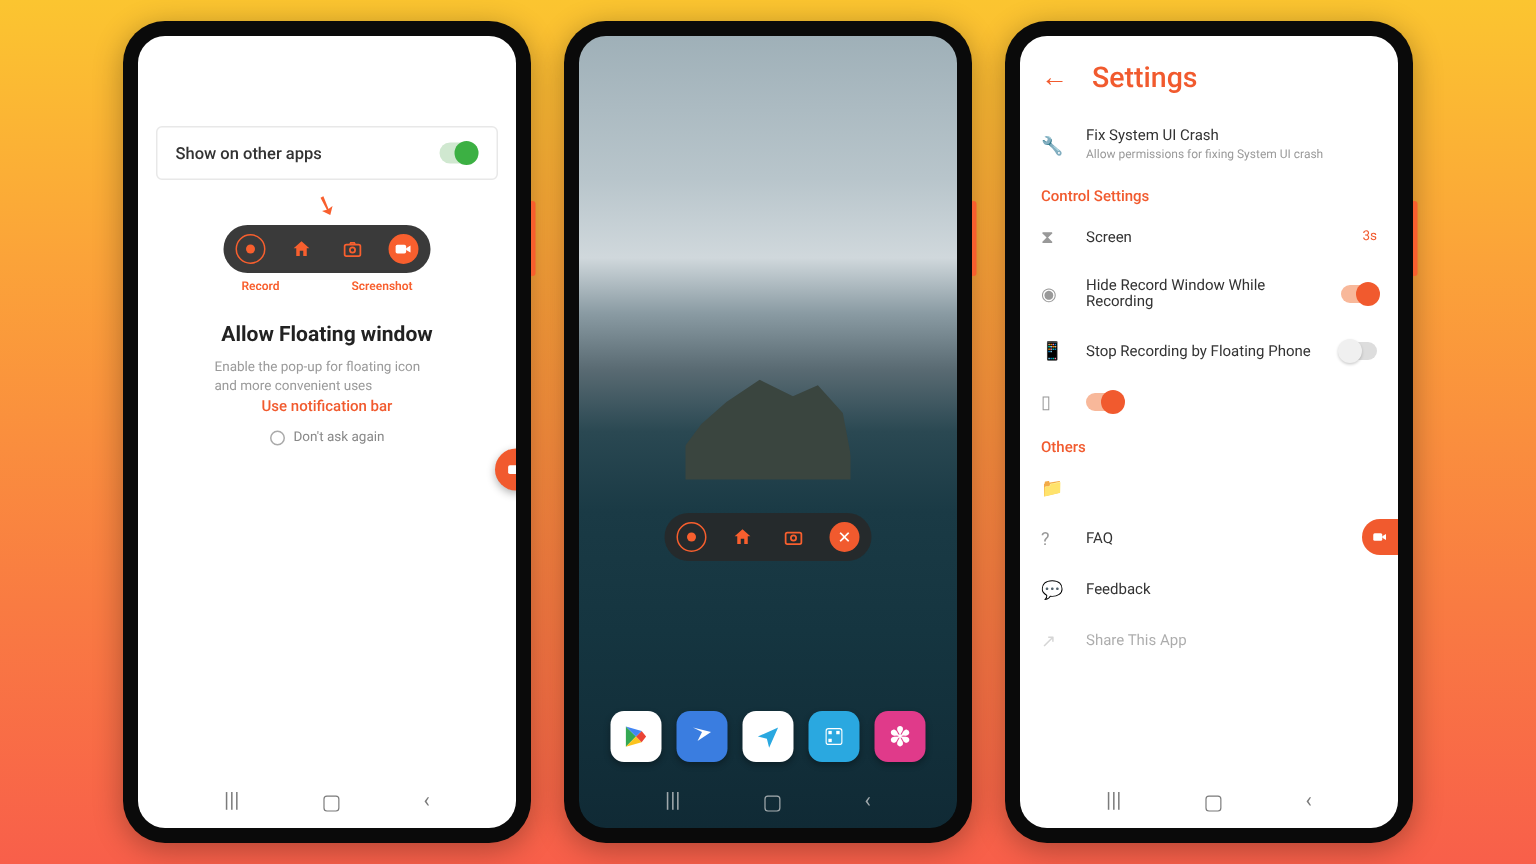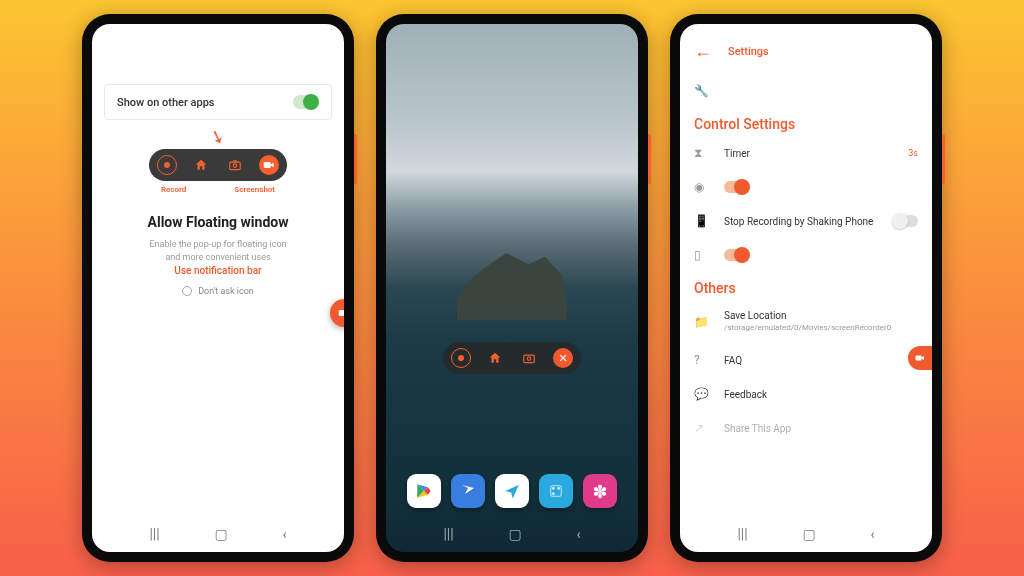--- a/index.html
+++ b/index.html
@@ -74,21 +74,21 @@
   display: flex; align-items: center; justify-content: center;
   font-size: 11px;
 }
 .pill-icon.record { border: 1.5px solid #f85f2e; position: relative; }
 .pill-icon.record::after { content:''; width:6px; height:6px; border-radius:50%; background:#f85f2e; }
 .pill-icon.home { color: #f85f2e; }
 .pill-icon.camera { color: #f85f2e; }
 .pill-icon.video { background: #f85f2e; color: #fff; }
 .labels-row { display: flex; gap: 48px; margin-top: 4px; font-size: 8px; font-weight: 600; color: #f85f2e; }
 .p1-title { margin-top: 20px; font-size: 14px; font-weight: 700; color: #222; }
-.p1-desc { margin-top: 8px; font-size: 9px; color: #9a9a9a; text-align: center; line-height: 1.4; max-width: 150px; }
+.p1-desc { margin-top: 8px; font-size: 9px; color: #9a9a9a; text-align: left; line-height: 1.4; max-width: 150px; }
 .btn-allow {
   margin-top: 18px; width: 170px; height: 34px;
   background: #f15a2e; color: #fff; border-radius: 4px;
   display: flex; align-items: center; justify-content: center;
   font-size: 10px; font-weight: 500; letter-spacing: 0.5px;
 }
 .link-orange { margin-top: 2px; font-size: 10px; color: #f15a2e; font-weight: 500; }
 .checkbox-row { margin-top: 10px; display: flex; align-items: center; gap: 6px; font-size: 9px; color: #888; }
 .cb { width: 10px; height: 10px; border: 1px solid #aaa; border-radius: 50%; }
 .side-fab {
@@ -128,30 +128,30 @@
 .di3 { background: #fff; }
 .di4 { background: #2aa8e0; }
 .di5 { background: #e03a8a; }
 
 
 .p3-header {
   display: flex; align-items: center; gap: 16px;
   padding: 16px 14px 12px; color: #f15a2e;
 }
 .p3-header .back { font-size: 18px; }
-.p3-header .title { font-size: 11px; font-weight: 500; }
+.p3-header .title { font-size: 19px; font-weight: 500; }
 .setting-row {
   display: flex; align-items: center; gap: 14px;
   padding: 10px 14px; font-size: 10px; color: #333;
 }
 .setting-row .lead { width: 16px; color: #999; font-size: 12px; flex-shrink: 0; }
 .setting-row .main { flex: 1; }
 .setting-row .sub { font-size: 8px; color: #9a9a9a; margin-top: 2px; line-height: 1.3; }
 .setting-row .trail { font-size: 9px; color: #f15a2e; }
-.sect-head { padding: 8px 14px 4px; font-size: 14px; color: #f15a2e; font-weight: 500; }
+.sect-head { padding: 8px 14px 4px; font-size: 10px; color: #f15a2e; font-weight: 500; }
 .sw { width: 24px; height: 12px; border-radius: 6px; position: relative; }
 .sw.on { background: #f8b89a; }
 .sw.on::after { content:''; position:absolute; right:-2px; top:-2px; width:16px; height:16px; border-radius:50%; background:#f15a2e; }
 .sw.off { background: #ddd; }
 .sw.off::after { content:''; position:absolute; left:-2px; top:-2px; width:16px; height:16px; border-radius:50%; background:#f0f0f0; box-shadow: 0 1px 2px rgba(0,0,0,0.2); }
 .p3-fab {
   position: absolute; right: 0; top: 322px;
   width: 24px; height: 24px; border-radius: 50% 0 0 50%;
   background: #f15a2e; display:flex; align-items:center; justify-content:center;
   color:#fff; font-size: 10px;
@@ -195,21 +195,21 @@
       </div>
       <div class="labels-row">
         <span>Record</span>
         <span>Screenshot</span>
       </div>
       <div class="p1-title">Allow Floating window</div>
       <div class="p1-desc">Enable the pop-up for floating icon and more convenient uses</div>
       <div class="link-orange">Use notification bar</div>
       <div class="checkbox-row">
         <div class="cb"></div>
-        <span>Don't ask icon</span>
+        <span>Don't ask again</span>
       </div>
     </div>
     <div class="side-fab">
       <svg class="svg-icon" viewBox="0 0 24 24" fill="currentColor">
           <rect x="3" y="7" width="12" height="10" rx="2"></rect>
           <path d="M15 11l5-3v8l-5-3z"></path>
         </svg>
     </div>
     <div class="navbar dark">
       <span class="nav-icon">|||</span>
@@ -282,54 +282,55 @@
 <div class="phone">
   <div class="selfie-cam"></div>
   <div class="screen">
     <div class="p3-header">
       <span class="back">←</span>
       <span class="title">Settings</span>
     </div>
 
     <div class="setting-row">
       <span class="lead">🔧</span>
+      <div class="main">
+        <div>Fix System UI Crash</div>
+        <div class="sub">Allow permissions for fixing System UI crash</div>
+      </div>
     </div>
 
     <div class="sect-head">Control Settings</div>
 
     <div class="setting-row">
       <span class="lead">⧗</span>
-      <div class="main">Timer</div>
+      <div class="main">Screen</div>
       <span class="trail">3s</span>
     </div>
 
     <div class="setting-row">
       <span class="lead">◉</span>
+      <div class="main">Hide Record Window While Recording</div>
       <div class="sw on"></div>
     </div>
 
     <div class="setting-row">
       <span class="lead">📱</span>
-      <div class="main">Stop Recording by Shaking Phone</div>
+      <div class="main">Stop Recording by Floating Phone</div>
       <div class="sw off"></div>
     </div>
 
     <div class="setting-row">
       <span class="lead">▯</span>
       <div class="sw on"></div>
     </div>
 
     <div class="sect-head">Others</div>
 
     <div class="setting-row">
       <span class="lead">📁</span>
-      <div class="main">
-        <div>Save Location</div>
-        <div class="sub">/storage/emulated/0/Movies/screenRecorder0</div>
-      </div>
     </div>
 
     <div class="setting-row">
       <span class="lead">?</span>
       <div class="main">FAQ</div>
     </div>
 
     <div class="setting-row">
       <span class="lead">💬</span>
       <div class="main">Feedback</div>

